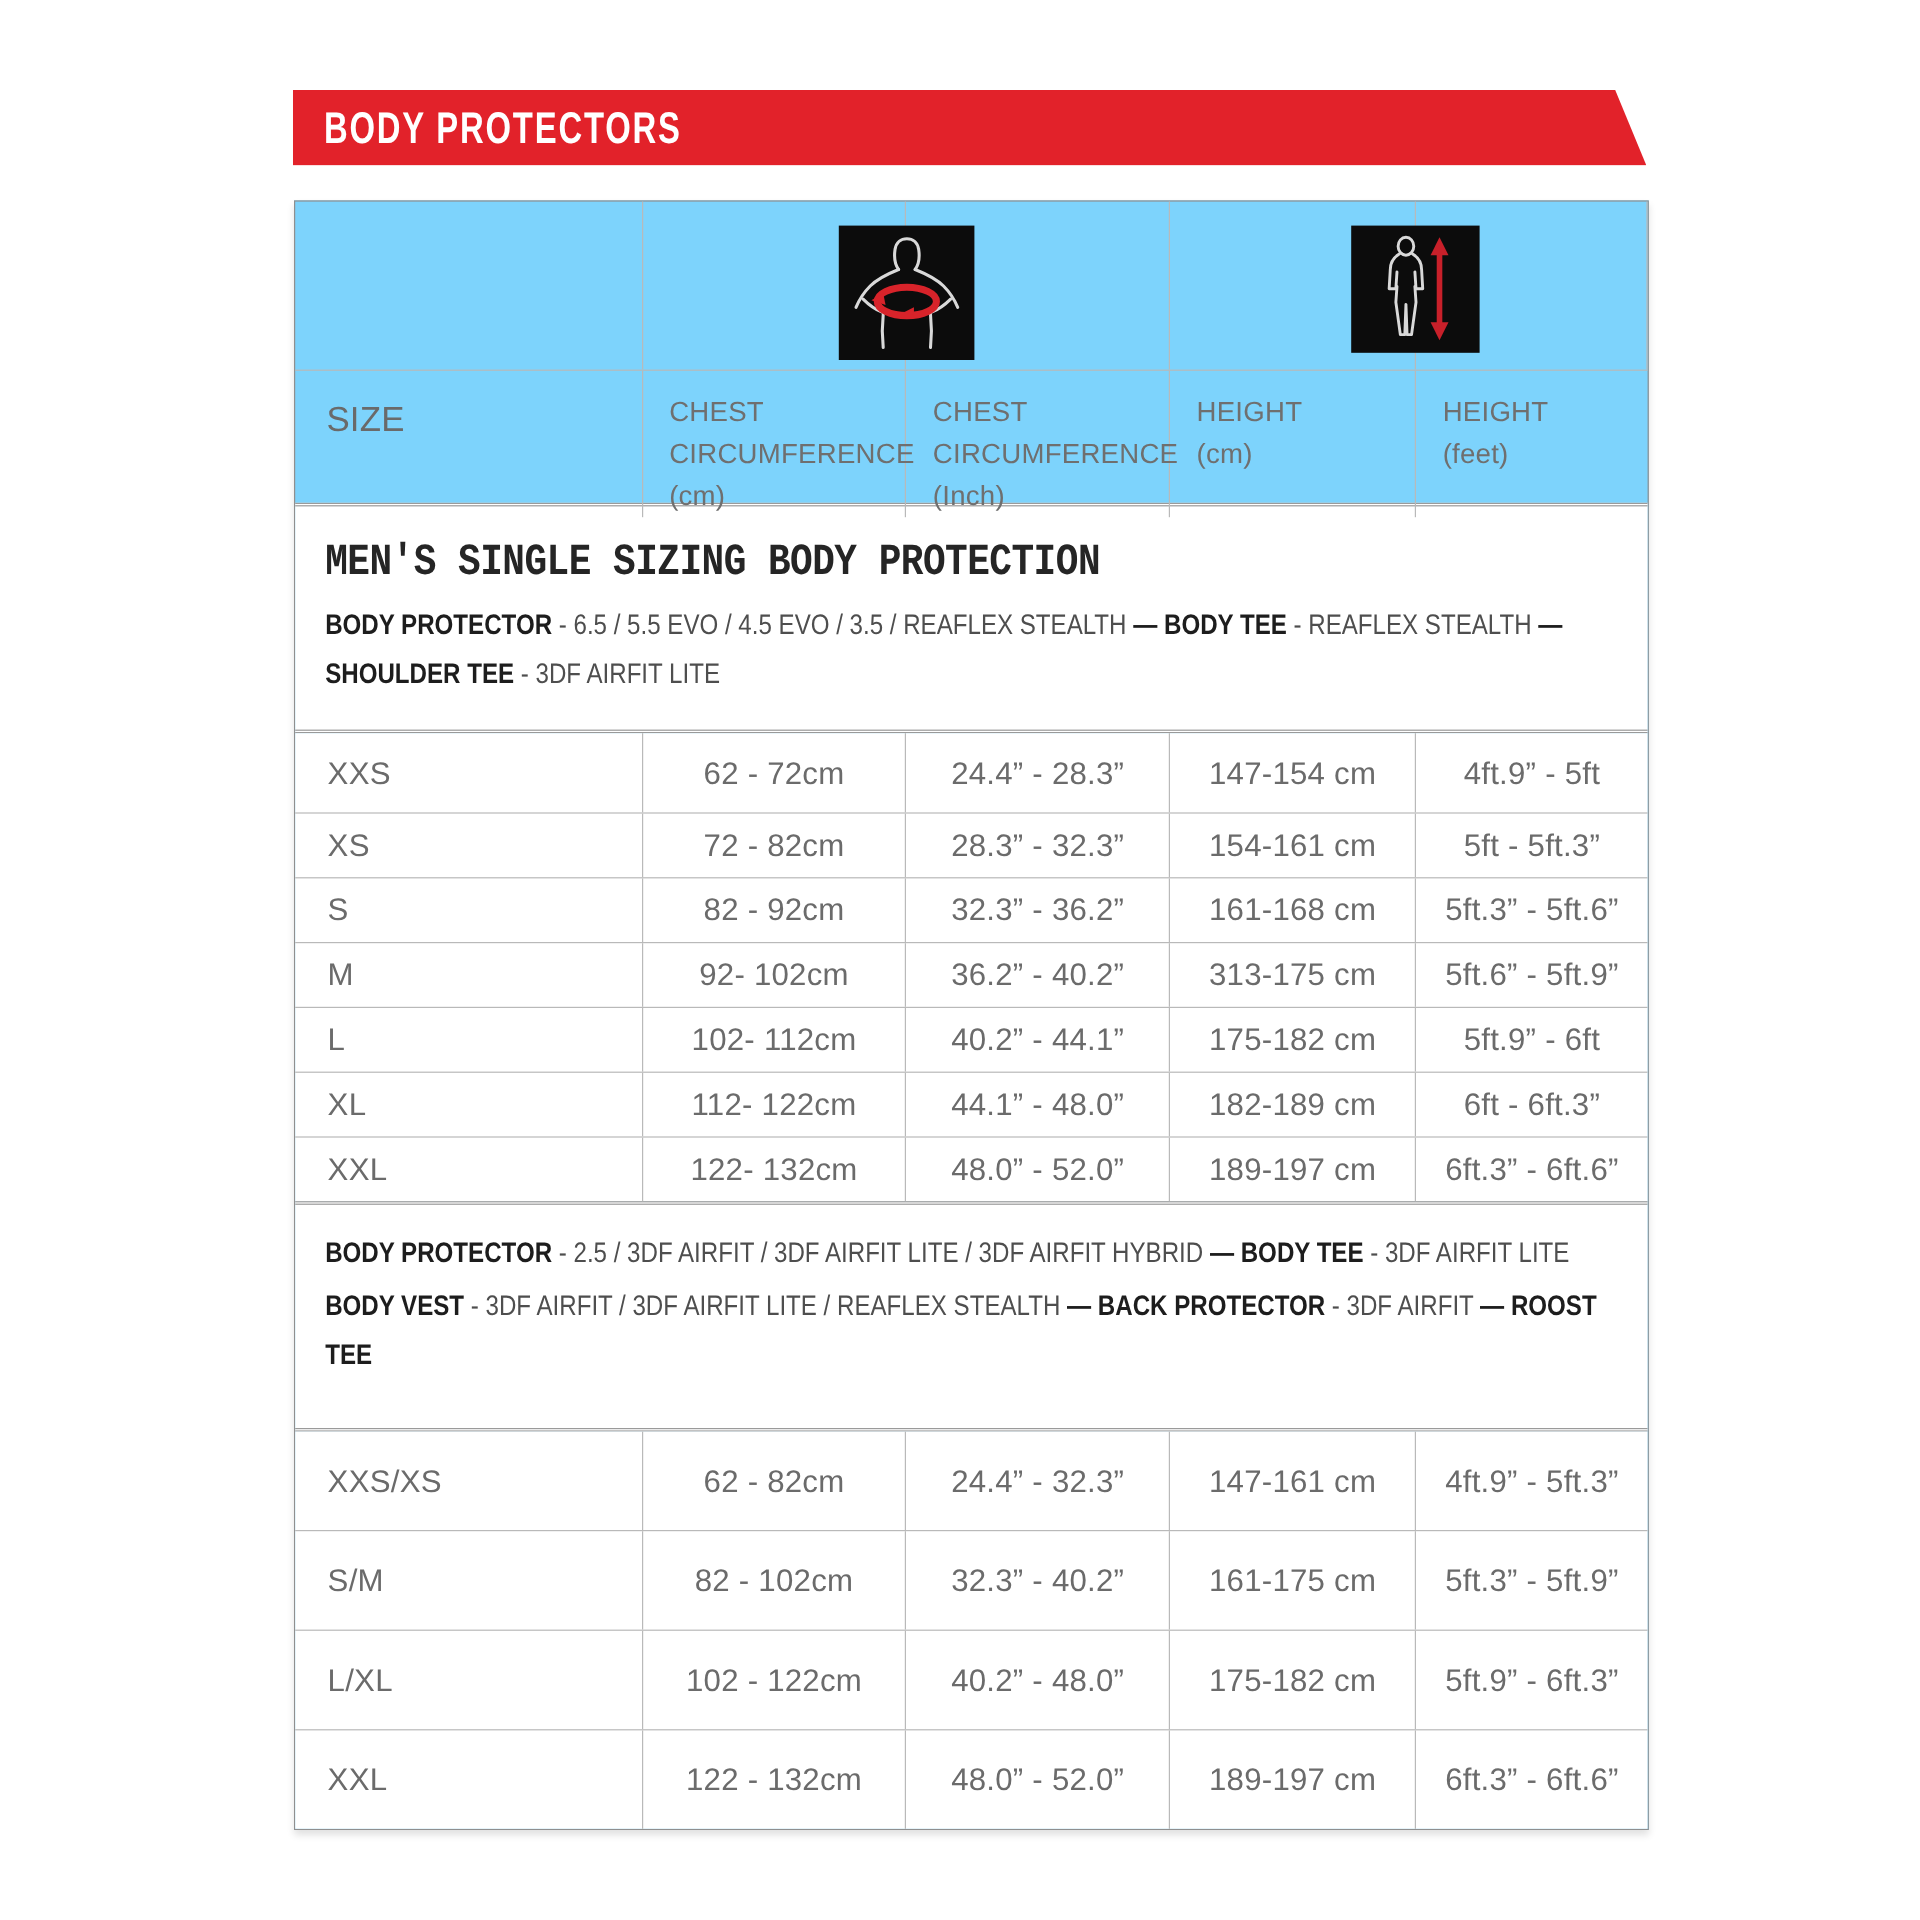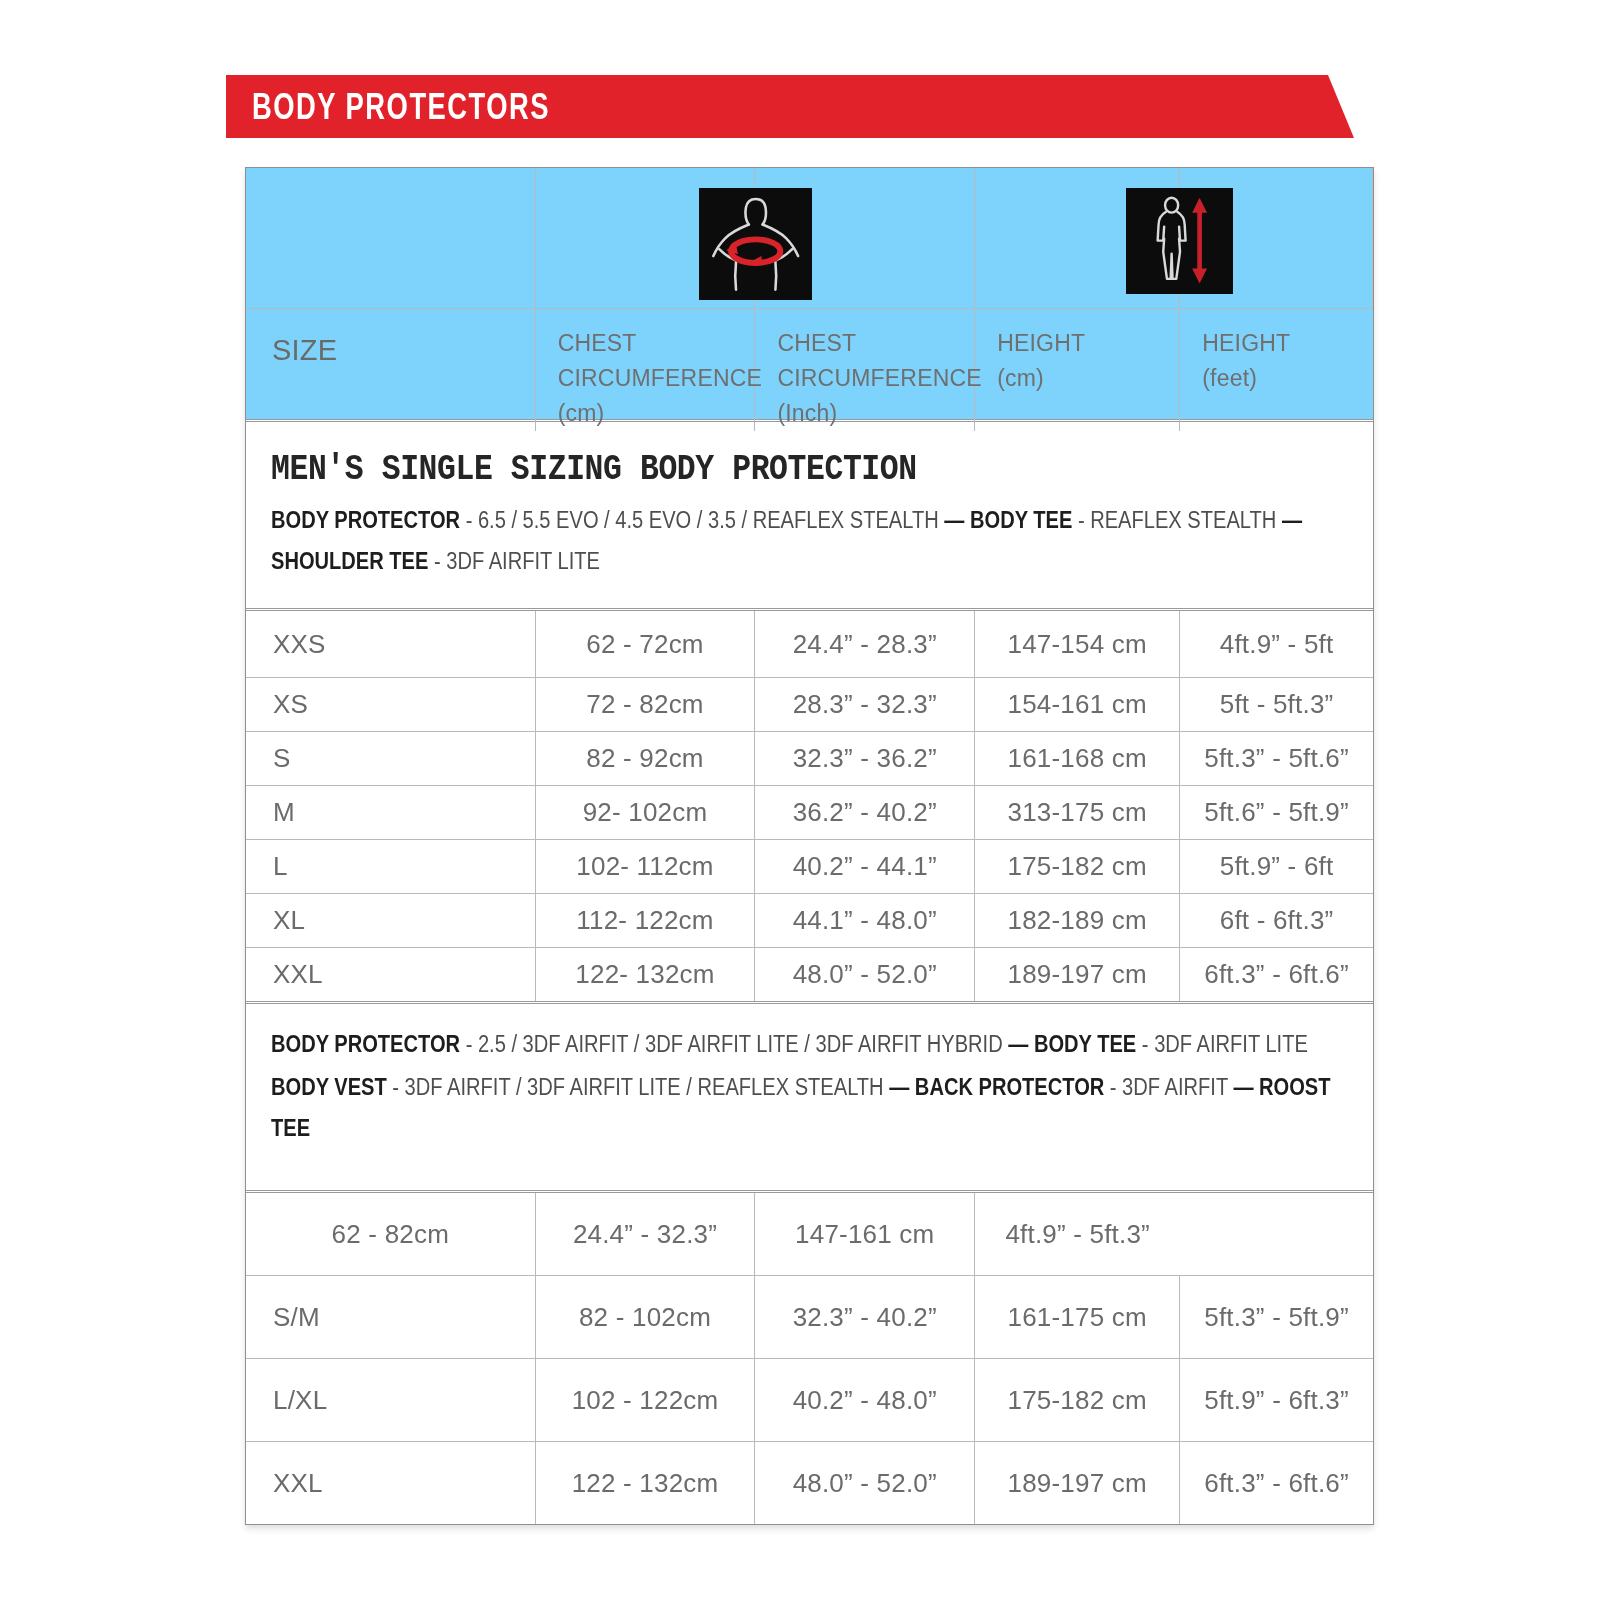--- a/index.html
+++ b/index.html
@@ -5,21 +5,21 @@
   html,body{margin:0;padding:0;}
   body{
     width:1600px;height:1600px;background:#ffffff;position:relative;
     font-family:"Liberation Sans", sans-serif;
     -webkit-font-smoothing:antialiased;
   }
   .page{position:absolute;inset:0;background:#fff;}
 
   
   .banner{
-    position:absolute;left:226px;top:75px;width:1128px;height:63px;
+    position:absolute;left:244px;top:75px;width:1128px;height:63px;
     background:var(--red,#e2222a);
     clip-path:polygon(0 0, calc(100% - 26px) 0, 100% 100%, 0 100%);
   }
   .banner-text{
     display:inline-block;color:#fff;font-weight:bold;font-size:37px;
     line-height:63px;margin-left:26px;letter-spacing:2px;
     transform:scaleX(0.74);transform-origin:left center;white-space:nowrap;
   }
 
   
@@ -206,20 +206,21 @@
             <div class="cell dcell">189-197 cm</div>
             <div class="cell dcell">6ft.3” - 6ft.6”</div>
           </div>
         </div>
         <div class="section-block">
           <div class="section-desc"><span><span class="b">BODY PROTECTOR</span><span class="r"> - 2.5 / 3DF AIRFIT / 3DF AIRFIT LITE / 3DF AIRFIT HYBRID </span><span class="b">— BODY TEE</span><span class="r"> - 3DF AIRFIT LITE</span></span></div>
           <div class="section-desc"><span><span class="b">BODY VEST</span><span class="r"> - 3DF AIRFIT / 3DF AIRFIT LITE / REAFLEX STEALTH </span><span class="b">— BACK PROTECTOR</span><span class="r"> - 3DF AIRFIT </span><span class="b">— ROOST TEE</span></span></div>
         </div>
         <div class="rows-block rows-s2">
           <div class="trow grid5 first">
+            <div class="cell dcell size-col">XXS/XS</div>
             <div class="cell dcell">62 - 82cm</div>
             <div class="cell dcell">24.4” - 32.3”</div>
             <div class="cell dcell">147-161 cm</div>
             <div class="cell dcell">4ft.9” - 5ft.3”</div>
           </div>
           <div class="trow grid5">
             <div class="cell dcell size-col">S/M</div>
             <div class="cell dcell">82 - 102cm</div>
             <div class="cell dcell">32.3” - 40.2”</div>
             <div class="cell dcell">161-175 cm</div>

